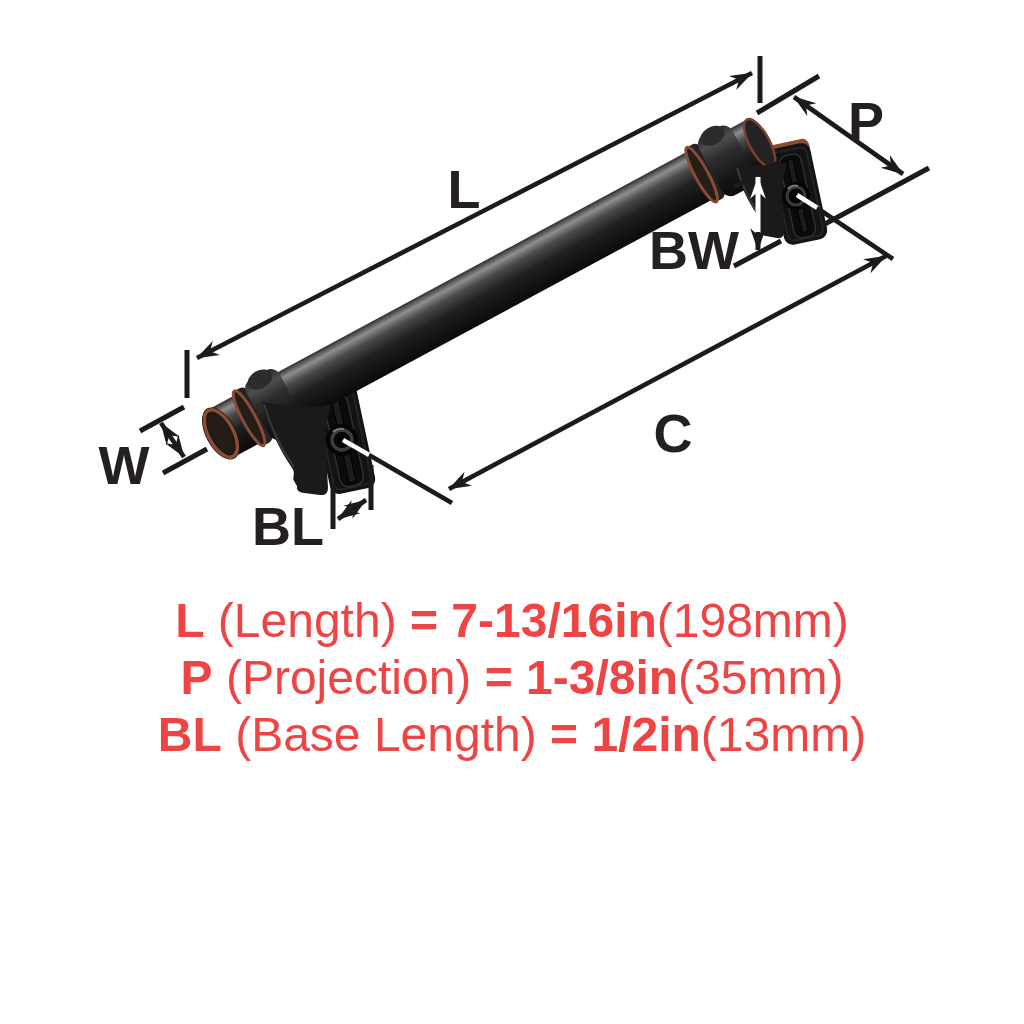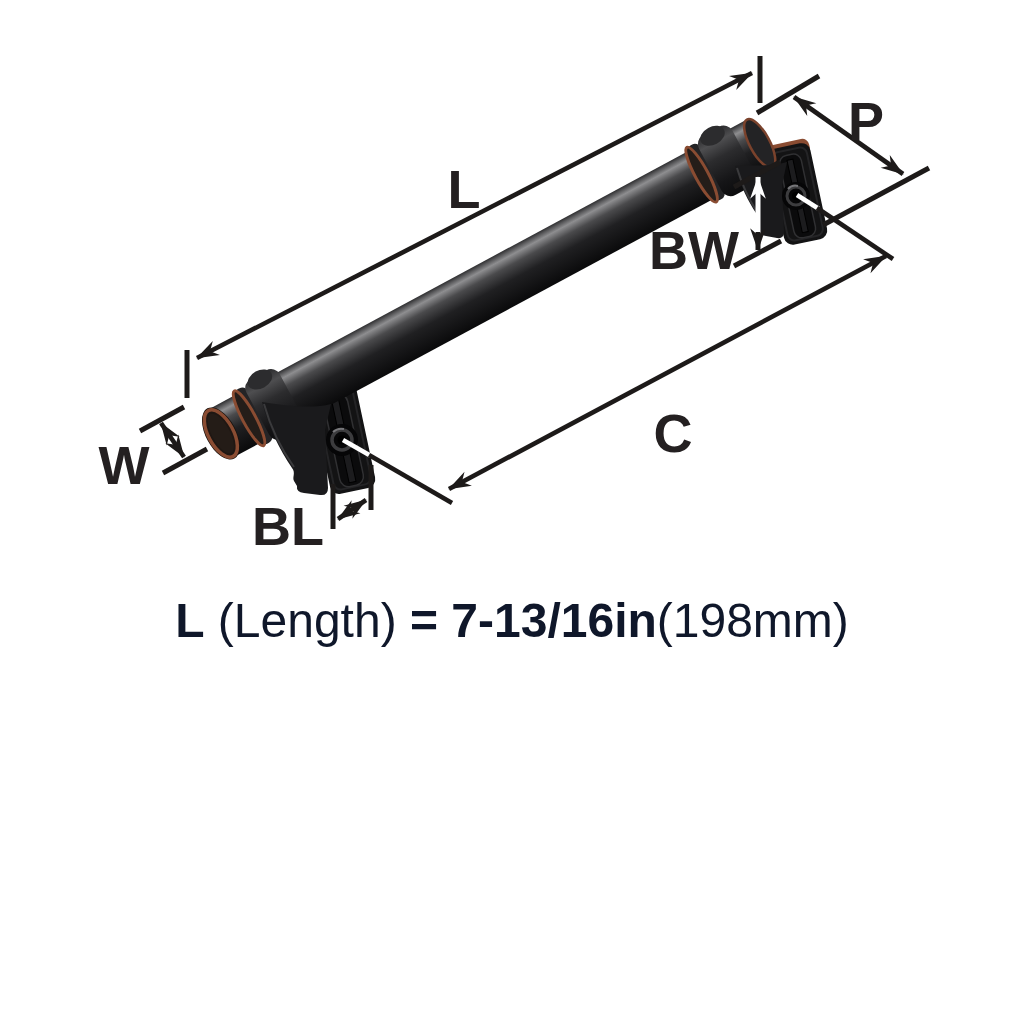--- a/index.html
+++ b/index.html
@@ -3,21 +3,21 @@
 <meta charset="utf-8">
 <style>
   html,body{margin:0;padding:0;background:#ffffff;}
   body{width:1024px;height:1024px;position:relative;overflow:hidden;
        font-family:"Liberation Sans",sans-serif;}
   #stage{position:absolute;inset:0;}
   svg{display:block;}
   .dim-letter{font-family:"Liberation Sans",sans-serif;font-weight:bold;
               font-size:54px;fill:#242021;}
   .legend{position:absolute;top:592px;left:0;width:1024px;text-align:center;
-          color:#0f172a;}
+          color:#ef4444;}
   .legend .row{height:57px;line-height:57px;font-size:48px;white-space:nowrap;}
   .legend .b{font-weight:bold;}
   .legend .r{font-weight:normal;}
 </style>
 </head>
 <body>
 
 <div id="stage">
 <svg width="1024" height="1024" viewBox="0 0 1024 1024">
   <defs>
@@ -158,13 +158,25 @@
 </svg>
 </div>
 
 <div class="legend">
   <div class="row">
     <span class="b">L</span>
     <span class="r">(Length)</span>
     <span class="b">=</span>
     <span class="b">7-13/16in</span><span class="r">(198mm)</span>
   </div>
+  <div class="row">
+    <span class="b">P</span>
+    <span class="r">(Projection)</span>
+    <span class="b">=</span>
+    <span class="b">1-3/8in</span><span class="r">(35mm)</span>
+  </div>
+  <div class="row">
+    <span class="b">BL</span>
+    <span class="r">(Base Length)</span>
+    <span class="b">=</span>
+    <span class="b">1/2in</span><span class="r">(13mm)</span>
+  </div>
 </div>
 
 </body></html>

